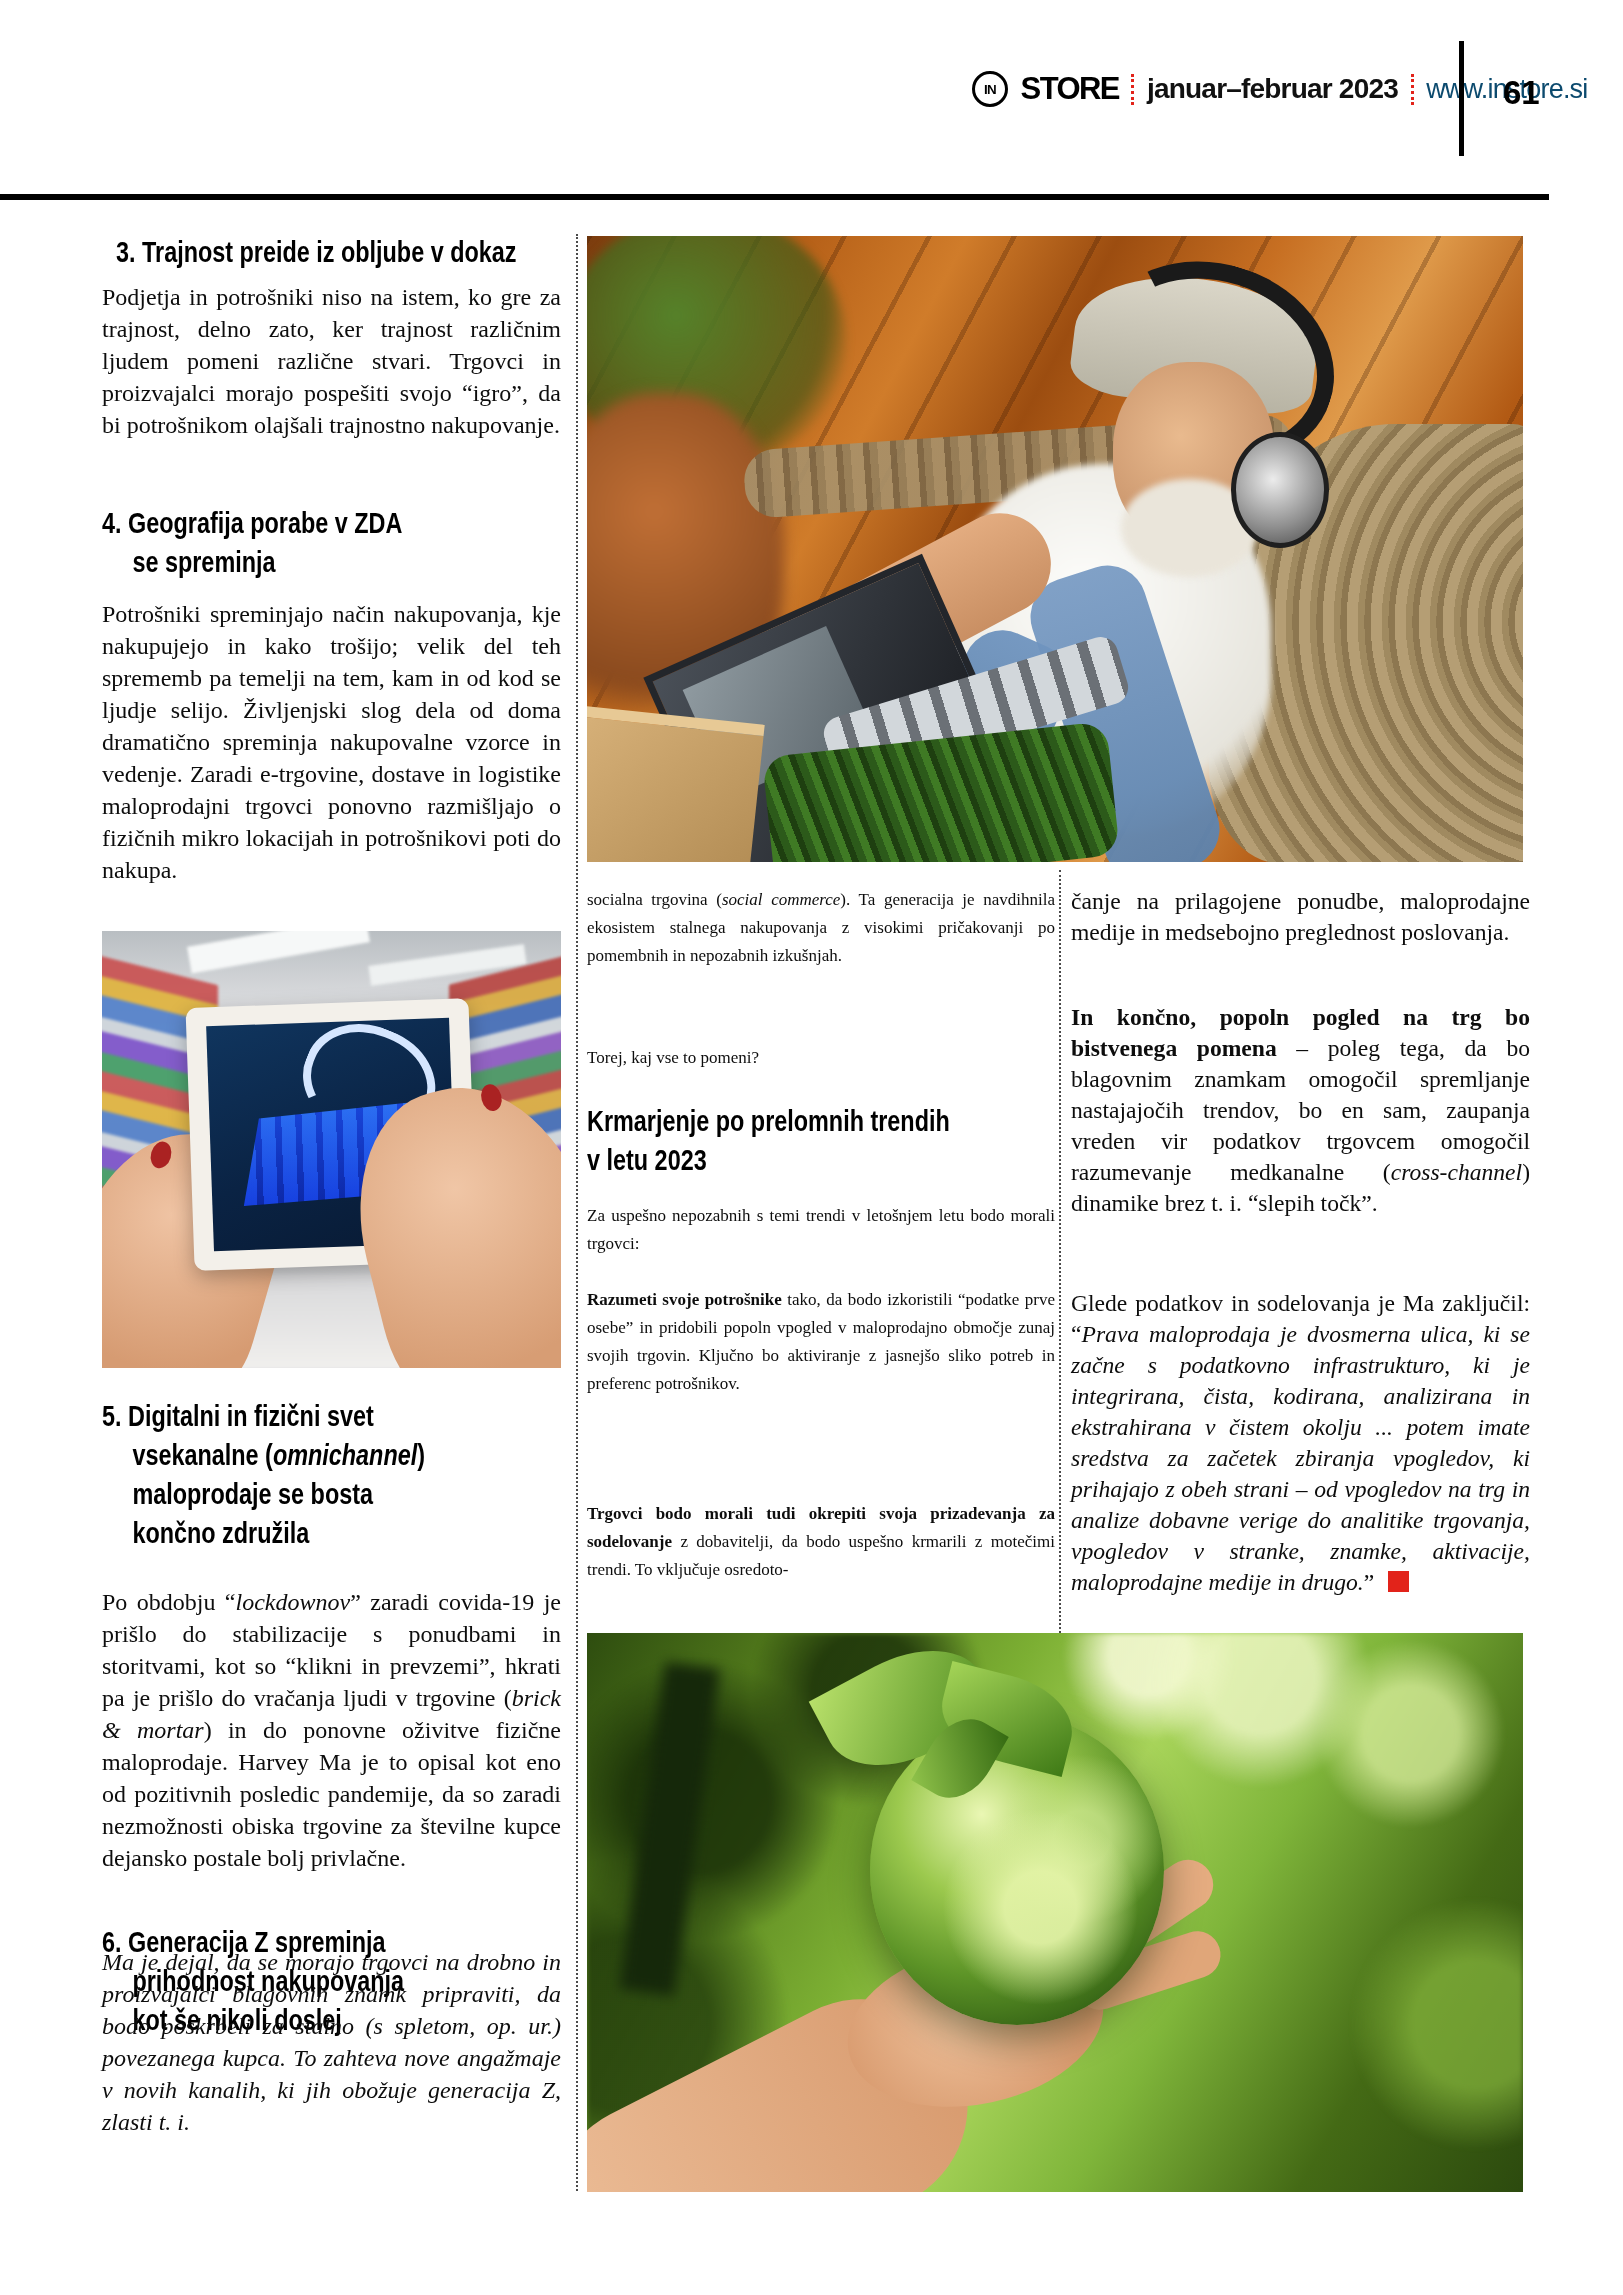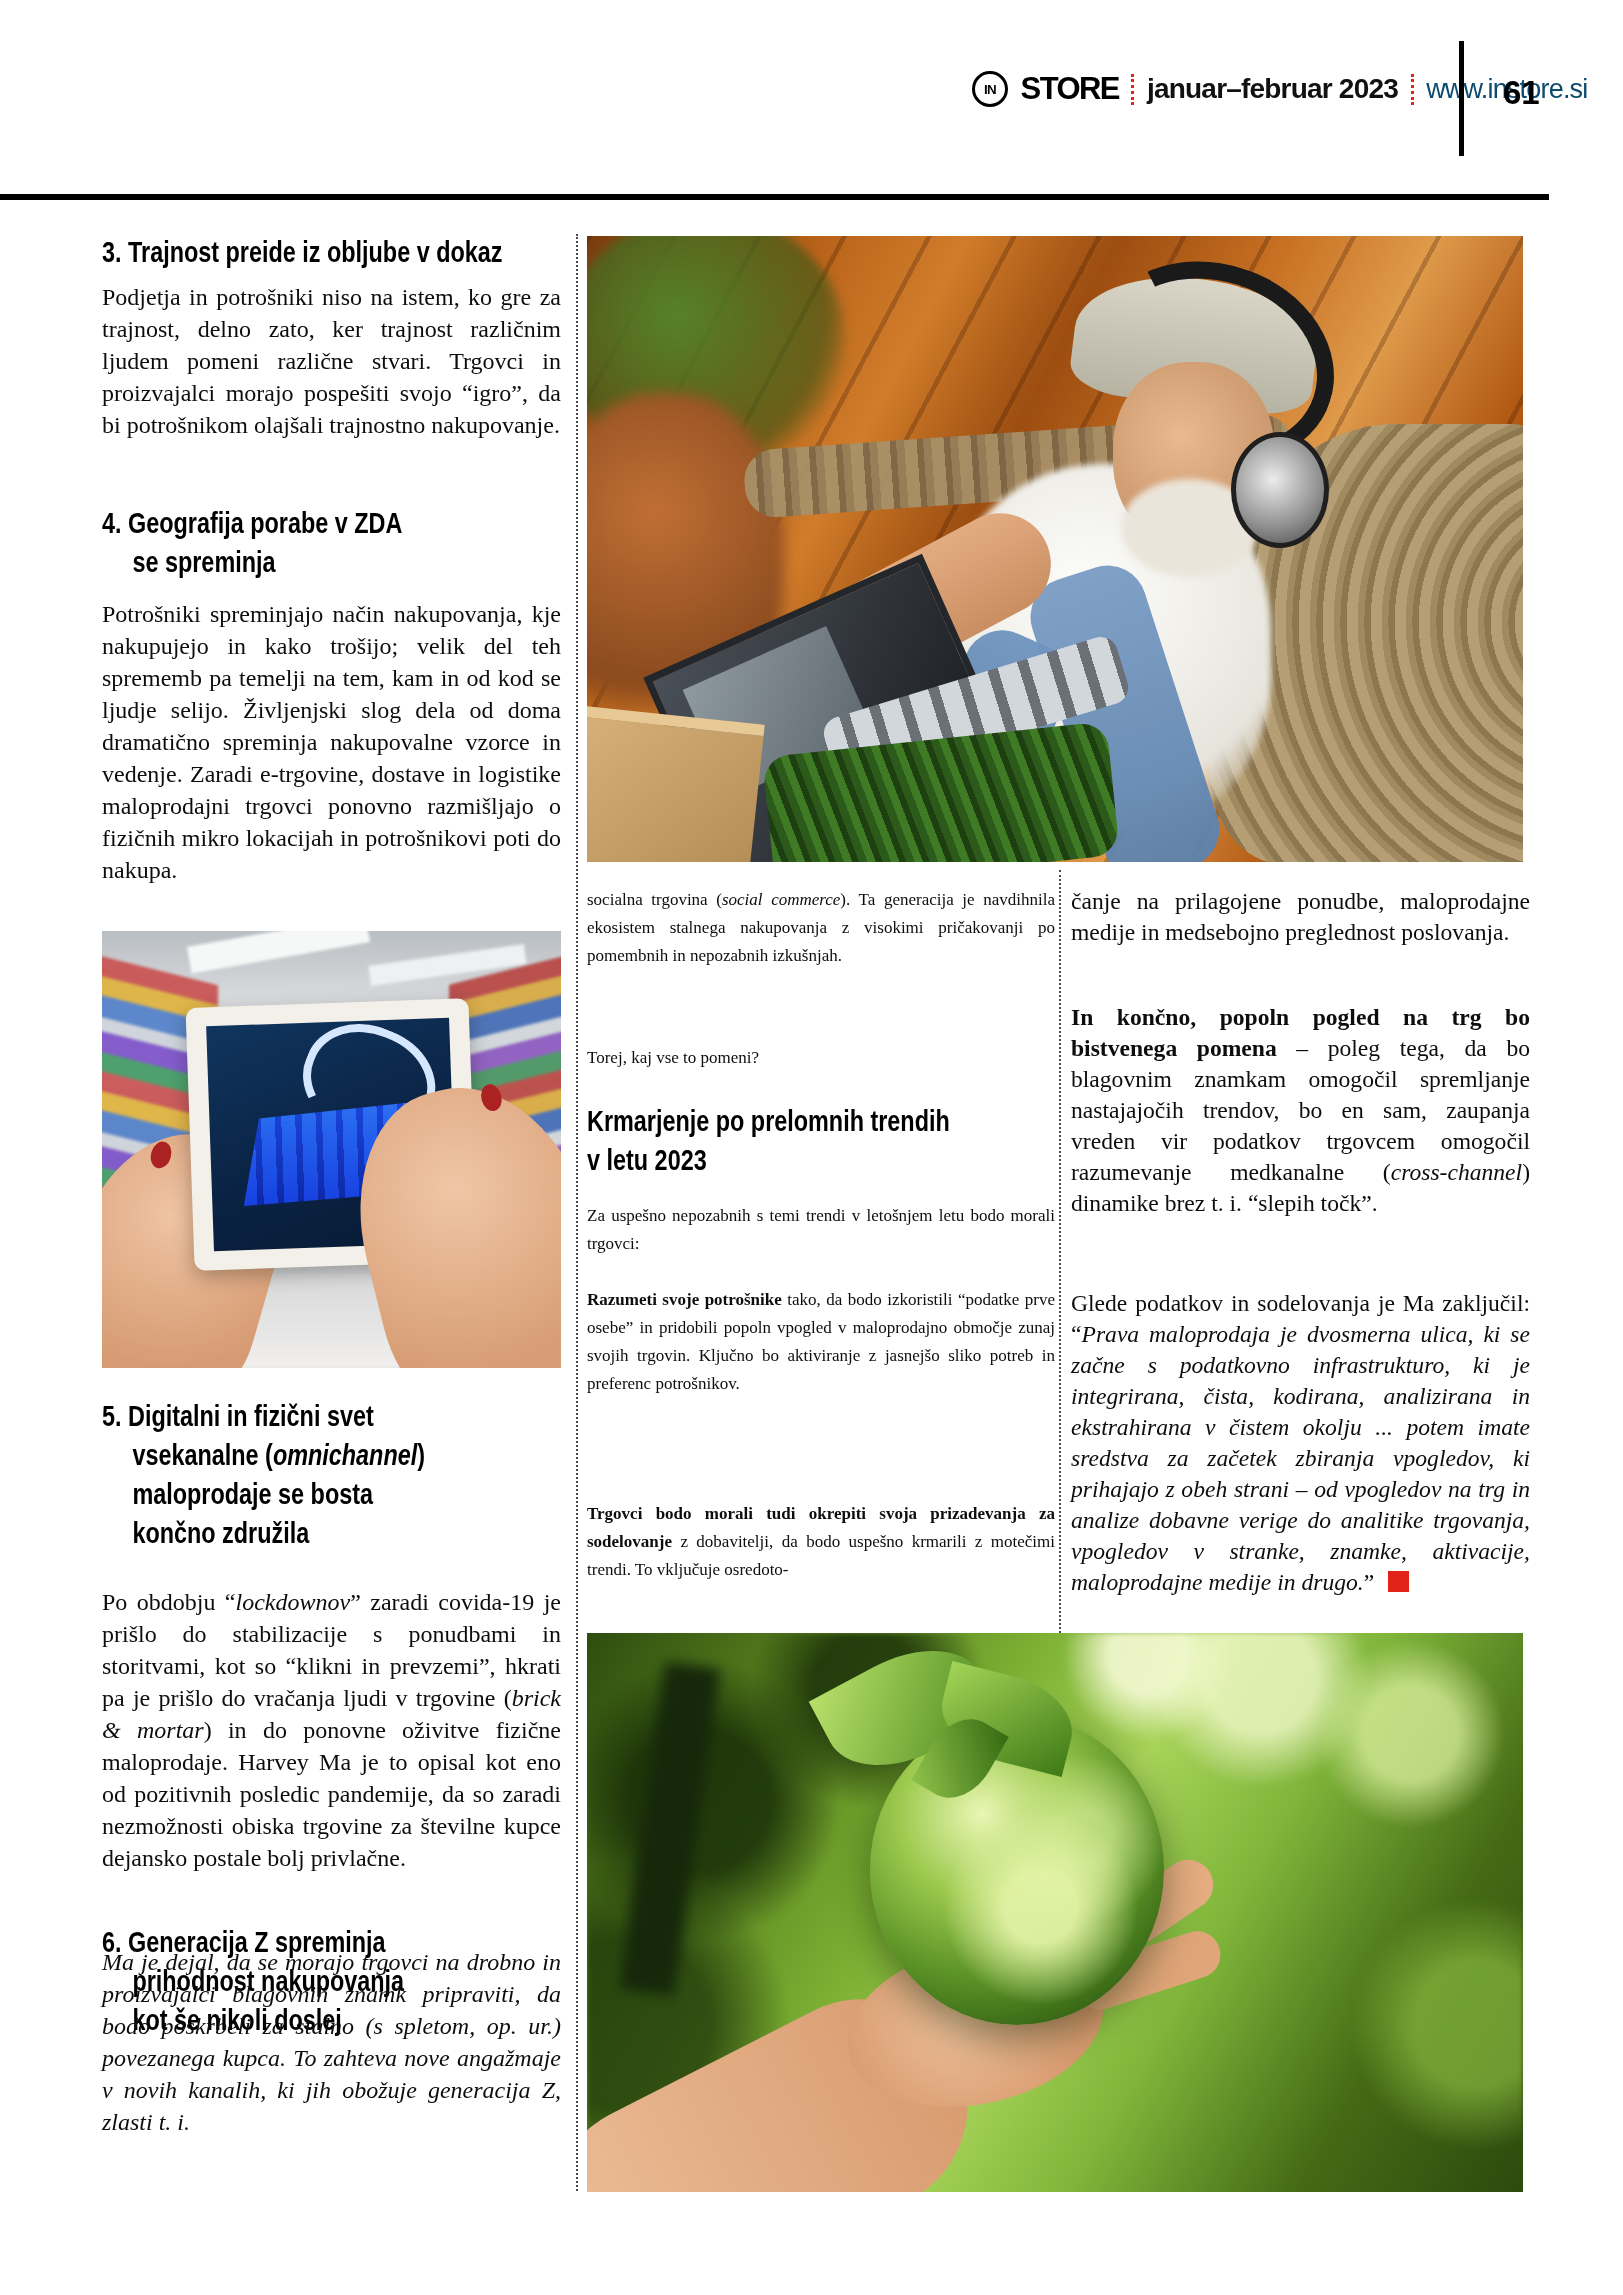--- a/index.html
+++ b/index.html
@@ -155,21 +155,21 @@
   <span class="red-dots"></span>
   <span class="hdr-site">www.instore.si</span>
 </div>
 <div class="hdr-bar"></div>
 <div class="page-num">61</div>
 <div class="top-rule"></div>
 
 <div class="vdots" style="left:576px;top:234px;height:1957px;"></div>
 <div class="vdots" style="left:1059px;top:870px;height:763px;"></div>
 
-<div class="hd" style="left:102px;top:232px;">
+<div class="hd" style="left:116px;top:232px;">
   <div class="hl"><span>3. Trajnost preide iz obljube v dokaz</span></div>
 </div>
 <div class="bp" style="left:102px;top:281px;"><span>Podjetja in potrošniki niso na istem, ko gre za trajnost, delno zato, ker trajnost različnim ljudem pomeni različne stvari. Trgovci in proizvajalci morajo pospešiti svojo “igro”, da bi potrošnikom olajšali trajnostno nakupovanje.</span></div>
 
 <div class="hd" style="left:102px;top:503px;">
   <div class="hl"><span>4. Geografija porabe v ZDA</span></div>
   <div class="hl ind"><span>se spreminja</span></div>
 </div>
 <div class="bp" style="left:102px;top:598px;"><span>Potrošniki spreminjajo način nakupovanja, kje nakupujejo in kako trošijo; velik del teh sprememb pa temelji na tem, kam in od kod se ljudje selijo. Življenjski slog dela od doma dramatično spreminja nakupovalne vzorce in vedenje. Zaradi e-trgovine, dostave in logistike maloprodajni trgovci ponovno razmišljajo o fizičnih mikro lokacijah in potrošnikovi poti do nakupa.</span></div>
 

